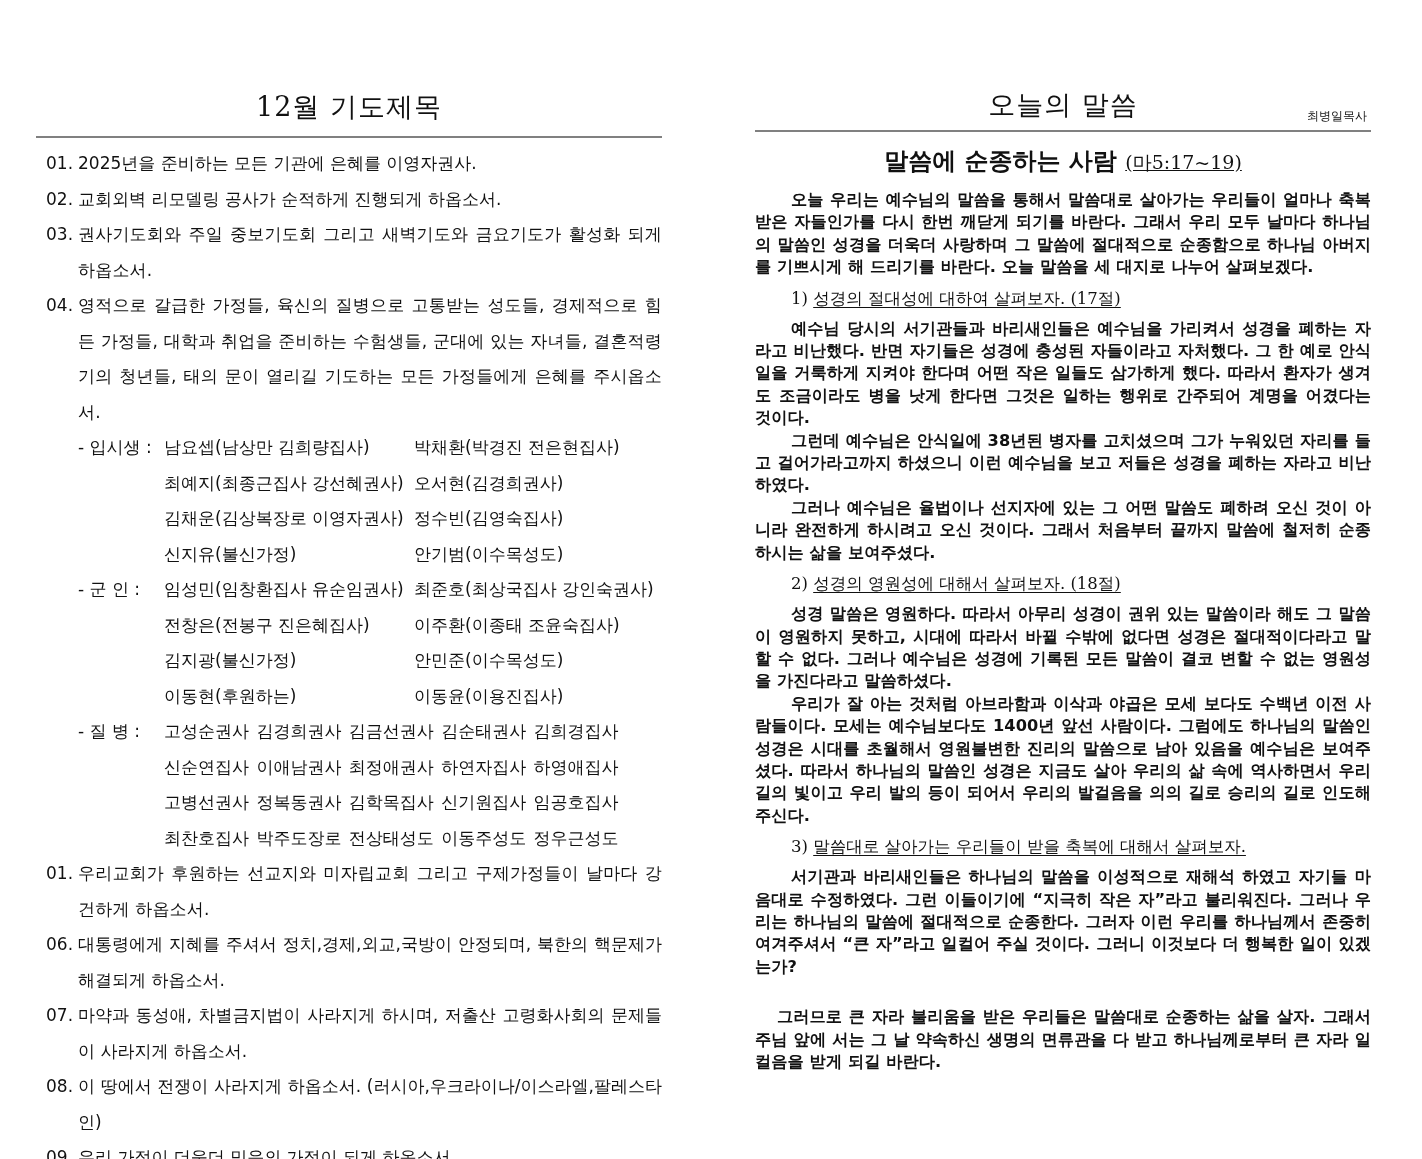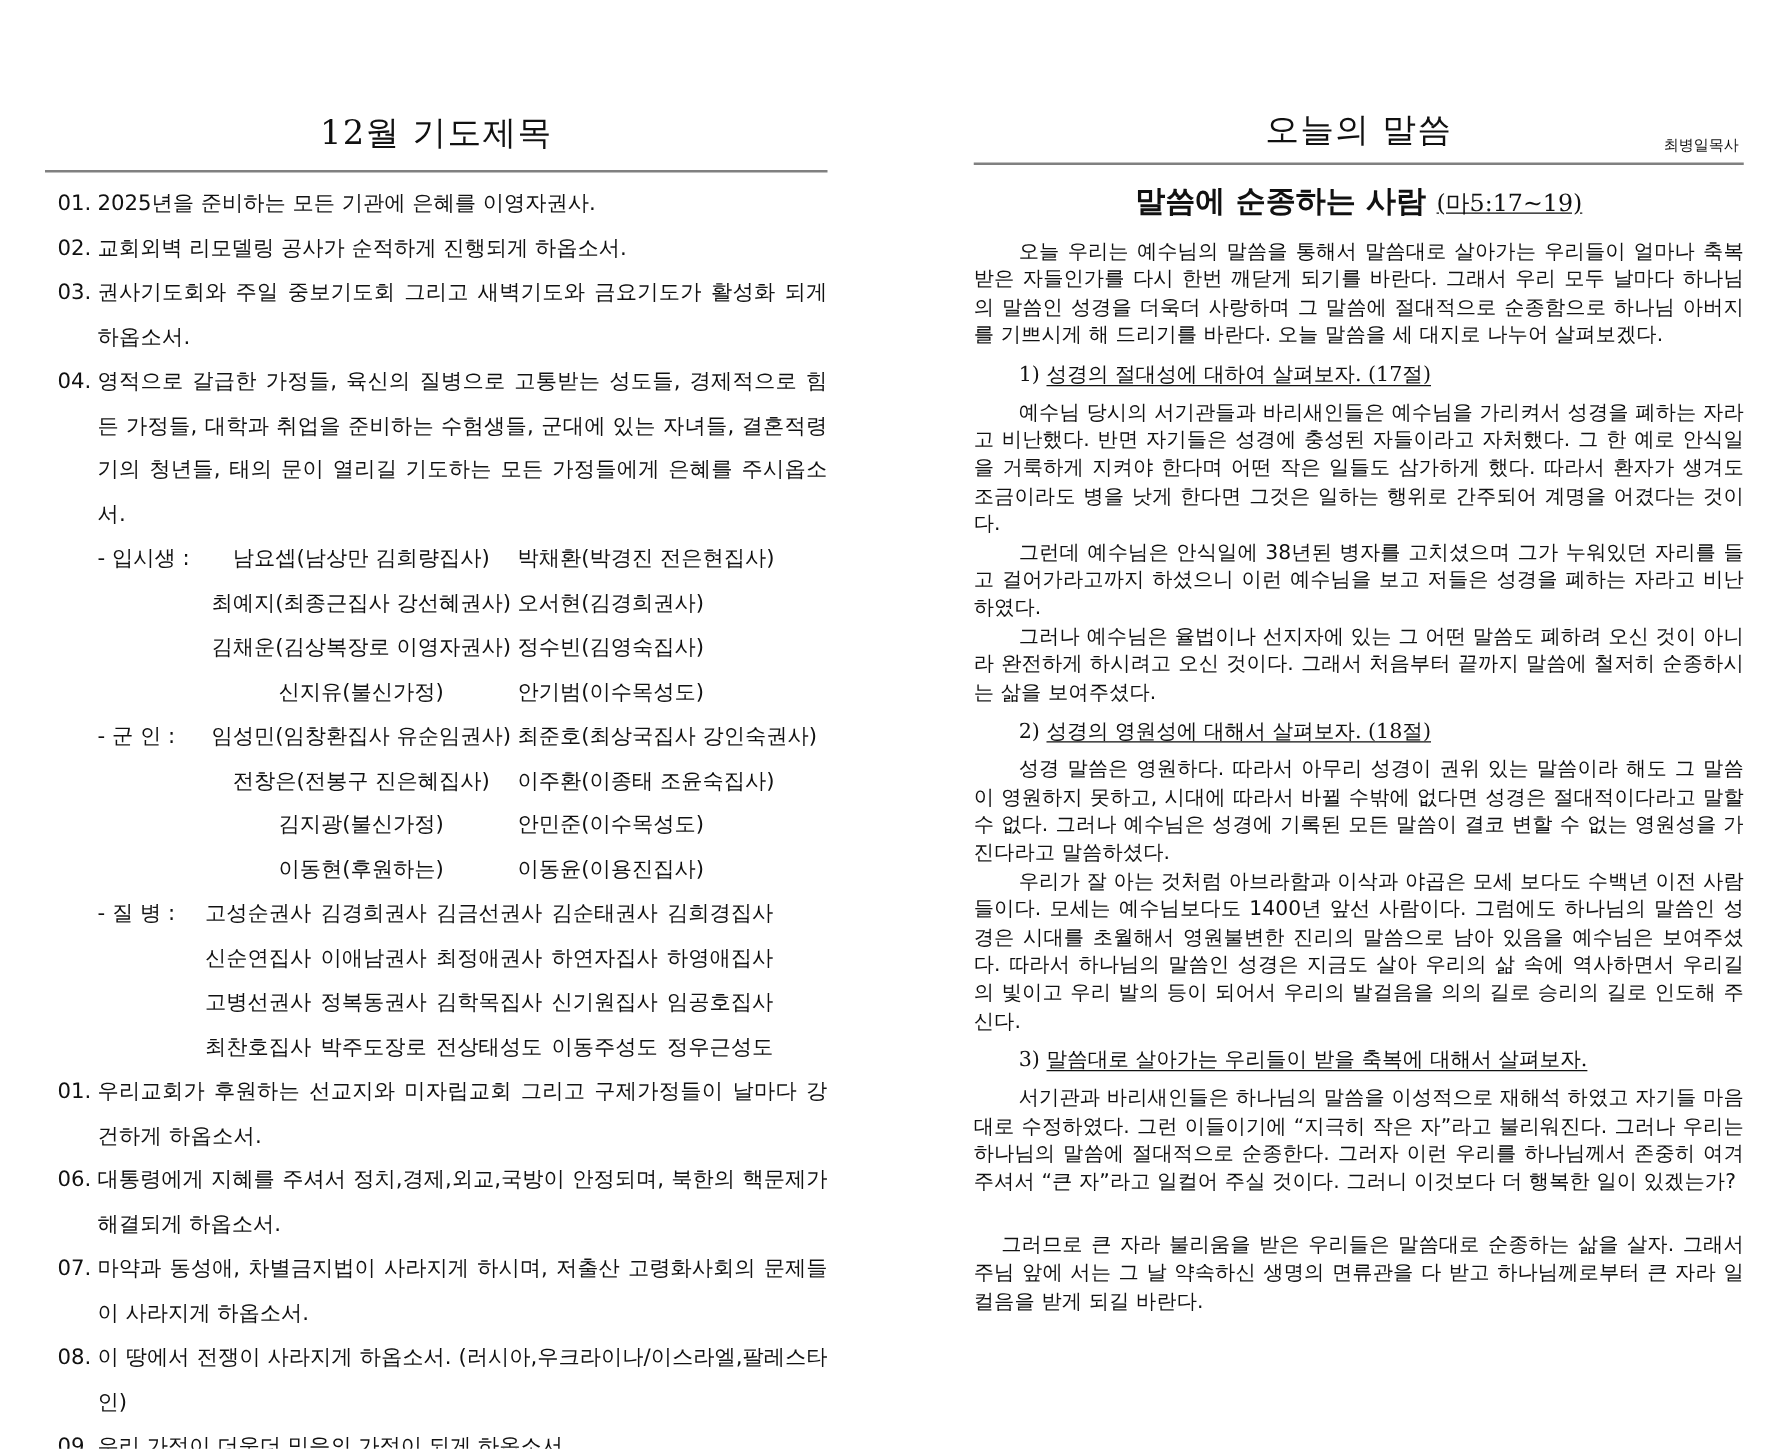--- a/index.html
+++ b/index.html
@@ -1,21 +1,21 @@
 <!DOCTYPE html>
 <html><head>
 <meta charset="utf-8">
 <style>
   html, body { margin: 0; padding: 0; background: #ffffff; }
   body {
     width: 1422px; height: 1159px; position: relative; overflow: hidden;
     color: #111; font-family: "DejaVu Sans", sans-serif;
   }
   .col-left { position: absolute; left: 36px; top: 80px; width: 626px; }
-  .col-right { position: absolute; left: 779px; top: 80px; width: 616px; }
+  .col-right { position: absolute; left: 755px; top: 80px; width: 616px; }
 
   .page-title {
     text-align: center; font-family: "DejaVu Serif", serif;
     font-size: 27px; line-height: 50px; height: 50px; margin: 0; font-weight: normal;
     letter-spacing: 1px;
   }
   .col-left .page-title { padding-top: 2px; }
   .rule { height: 2px; background: #808080; }
   .col-left .rule { margin-top: 4px; }
 
@@ -23,36 +23,36 @@
   .prayer-list { list-style: none; margin: 0; padding: 0; margin-top: 8px; font-size: 17px; }
   .prayer-item { position: relative; padding-left: 42px; line-height: 35.5px; text-align: justify; text-align-last: left; }
   .prayer-num { position: absolute; left: 10px; top: 0; }
   .prayer-text { display: block; }
   .prayer-item.tight .prayer-text { letter-spacing: 0.2px; }
 
   .group { margin-left: 42px; font-size: 17px; }
   .group-row { display: flex; line-height: 35.5px; height: 35.5px; }
   .group-label { width: 86px; white-space: pre; flex: none; }
   .group-cells { display: flex; flex: 1; }
-  .cell-a { width: 250px; flex: none; white-space: nowrap; text-align: center; }
+  .cell-a { width: 250px; flex: none; white-space: nowrap; }
   .cell-b { white-space: nowrap; }
   .ill-cells { white-space: nowrap; word-spacing: 2px; }
 
   
   .byline {
     position: absolute; right: 4px; top: 28px; font-size: 12px;
   }
   .sermon-title {
     text-align: center; margin: 12px 0 10px 0; font-size: 24px; font-weight: bold;
     line-height: 34px;
   }
   .sermon-title .ref { font-weight: normal; font-family: "DejaVu Serif", serif; font-size: 19px; text-decoration: underline; }
   .para {
     font-size: 16.2px; line-height: 22.4px; text-align: justify; margin: 0;
-    text-indent: 36px; letter-spacing: 0.1px;
+    text-indent: 36px; letter-spacing: 0.1px; font-weight: bold;
   }
   .section-heading {
     font-size: 16.5px; line-height: 22px; margin: 9px 0 8px 36px; font-family: "DejaVu Serif", serif;
   }
   .section-heading .sh-text { text-decoration: underline; text-underline-offset: 3px; }
   .para.last { text-indent: 22px; margin-top: 28px; }
 </style>
 </head>
 <body>
 

